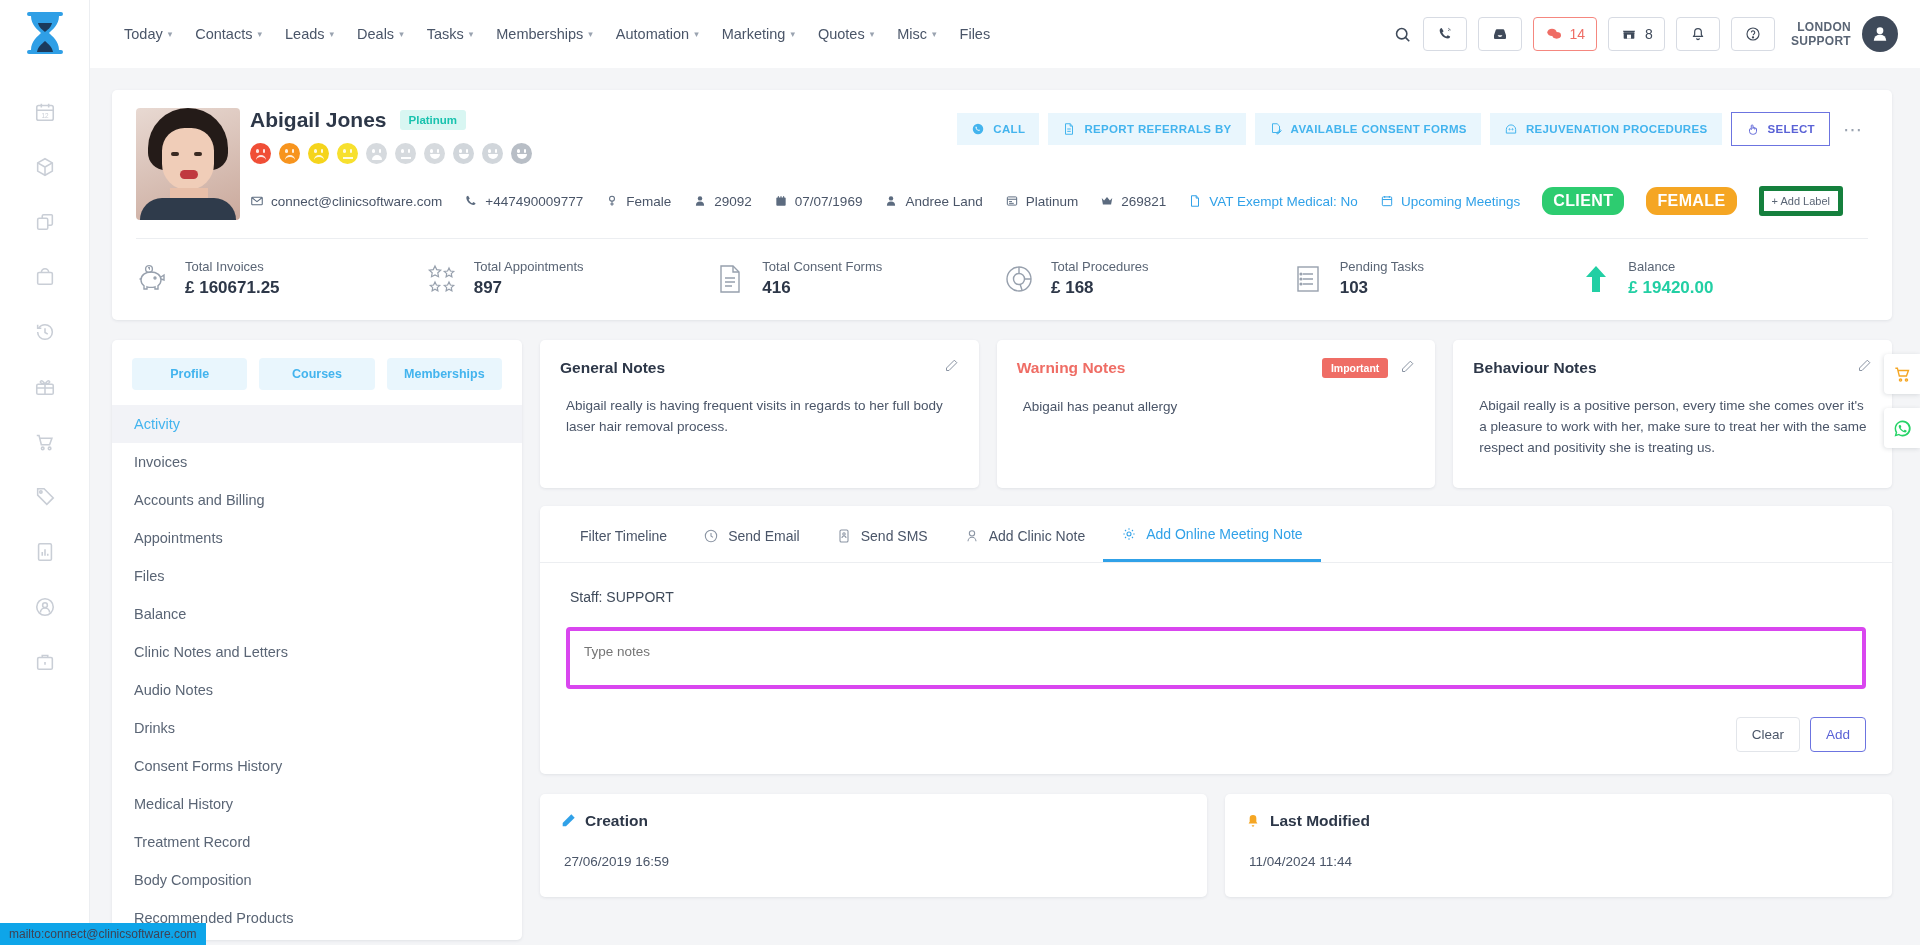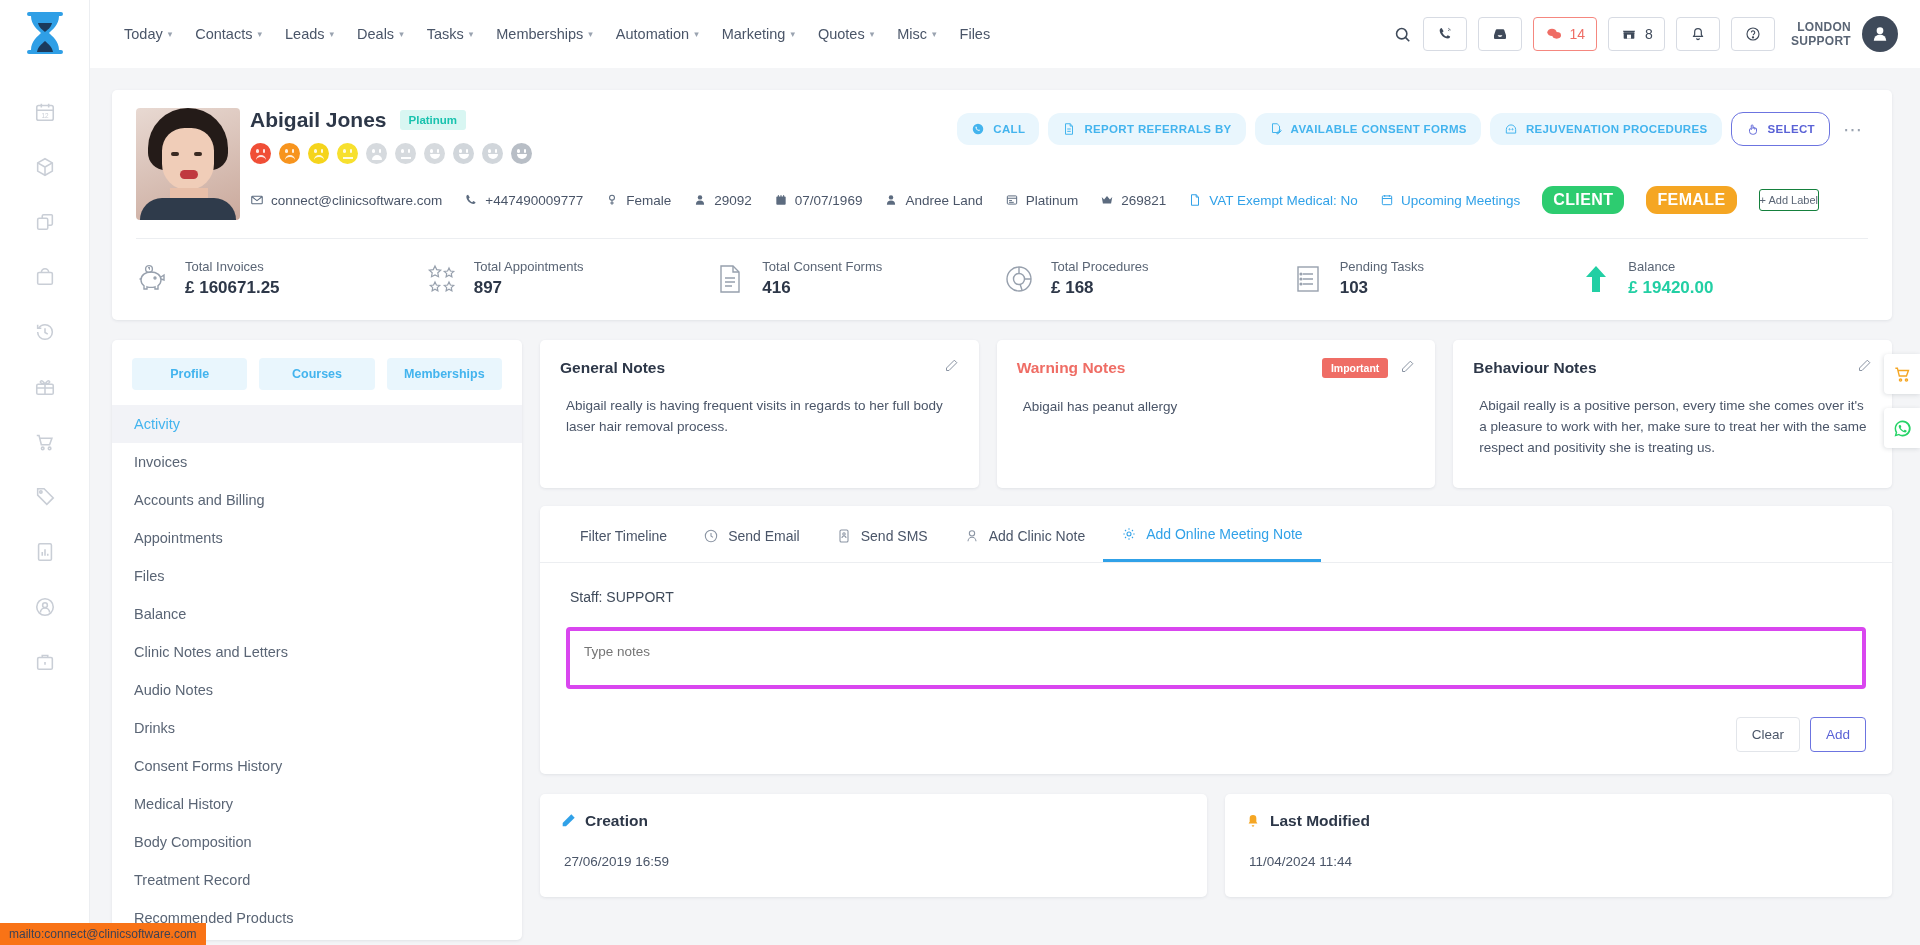--- a/index.html
+++ b/index.html
@@ -110,28 +110,28 @@
   .meta { display: flex; align-items: center; gap: 7px; white-space: nowrap; }
   .meta svg { width: 14px; height: 14px; flex: 0 0 14px; color: #5c6b7f; }
   .meta.link, .meta.link svg { color: #30a1e8; }
   .badge-chip {
     font-size: 16px; font-weight: bold; color: #fff; border-radius: 11px;
     padding: 5px 11px; letter-spacing: .4px;
   }
   .badge-client { background: #2dcc70; }
   .badge-female { background: #f5a623; }
   .badge-add {
-    font-size: 11px; color: #5a6575; border: 1px solid #15803d; background:#fff;
-    border-radius: 3px; padding: 4px 0; cursor: pointer;
+    font-size: 11px; color: #5a6575; border: 5px solid #15803d; background:#fff;
+    border-radius: 3px; padding: 4px 8px; cursor: pointer;
   }
 
   #actions { position: absolute; right: 24px; top: 22px; display: flex; align-items: center; gap: 9px; }
   .act-btn {
     background: #e9f6fd; color: #43b4ee; font-size: 11.5px; font-weight: bold;
-    letter-spacing: .35px; border-radius: 12px; padding: 9px 14px; cursor: pointer;
+    letter-spacing: .35px; border-radius: 0; padding: 9px 14px; cursor: pointer;
     display: flex; align-items: center; gap: 8px; white-space: nowrap;
   }
   .act-btn svg { width: 14px; height: 14px; }
   .act-btn.outline { background: #fff; border: 1px solid #6c74e0; color: #5a62d6; }
   #dots { color: #9aa3b0; font-size: 19px; letter-spacing: 2px; cursor: pointer; padding: 0 4px; }
 
   #divider { height: 1px; background: #eceef1; margin: 18px 0 0 0; }
 
   #stats { display: flex; margin-top: 20px; }
   .stat { flex: 1; display: flex; align-items: center; gap: 15px; }
@@ -204,21 +204,21 @@
     width: 36px; height: 40px; background: #fff; box-shadow: -1px 1px 4px rgba(60,72,88,.16);
     border-radius: 4px 0 0 4px; display: flex; align-items: center; justify-content: center;
     margin-bottom: 14px; cursor: pointer;
   }
   .floater svg { width: 19px; height: 19px; }
   .floater.cart { color: #f5a623; }
   .floater.whats { color: #25d366; }
 
   
   #statusbar {
-    position: absolute; left: 0; bottom: 0; height: 22px; background: #f97316;
+    position: absolute; left: 0; bottom: 0; height: 22px; background: #0ea5e9;
     color: #3f4254; font-size: 12px; padding: 4px 9px; z-index: 50;
   }
 </style>
 </head>
 <body>
 
 <div id="rail">
   <div class="logo">
     <svg viewBox="0 0 44 52" width="44" height="52">
       <path d="M6 2 h32 a2 2 0 0 1 0 4 h-2 c0 9 -7 14 -10 17 c3 3 10 8 10 17 h2 a2 2 0 0 1 0 4 h-32 a2 2 0 0 1 0 -4 h2 c0 -9 7 -14 10 -17 c-3 -3 -10 -8 -10 -17 h-2 a2 2 0 0 1 0 -4 z" fill="#2f9fe6"></path>
@@ -697,22 +697,22 @@
         <div class="nav-item">Invoices</div>
         <div class="nav-item">Accounts and Billing</div>
         <div class="nav-item">Appointments</div>
         <div class="nav-item">Files</div>
         <div class="nav-item">Balance</div>
         <div class="nav-item">Clinic Notes and Letters</div>
         <div class="nav-item">Audio Notes</div>
         <div class="nav-item">Drinks</div>
         <div class="nav-item">Consent Forms History</div>
         <div class="nav-item">Medical History</div>
+        <div class="nav-item">Treatment Record</div>
         <div class="nav-item">Body Composition</div>
-        <div class="nav-item">Treatment Record</div>
         <div class="nav-item">Recommended Products</div>
       </div>
     </div>
 
     <div id="rightcol">
 
       <div id="notes-row">
         <div class="note-card card">
           <div class="note-head">
             <div class="note-title">General Notes</div>

